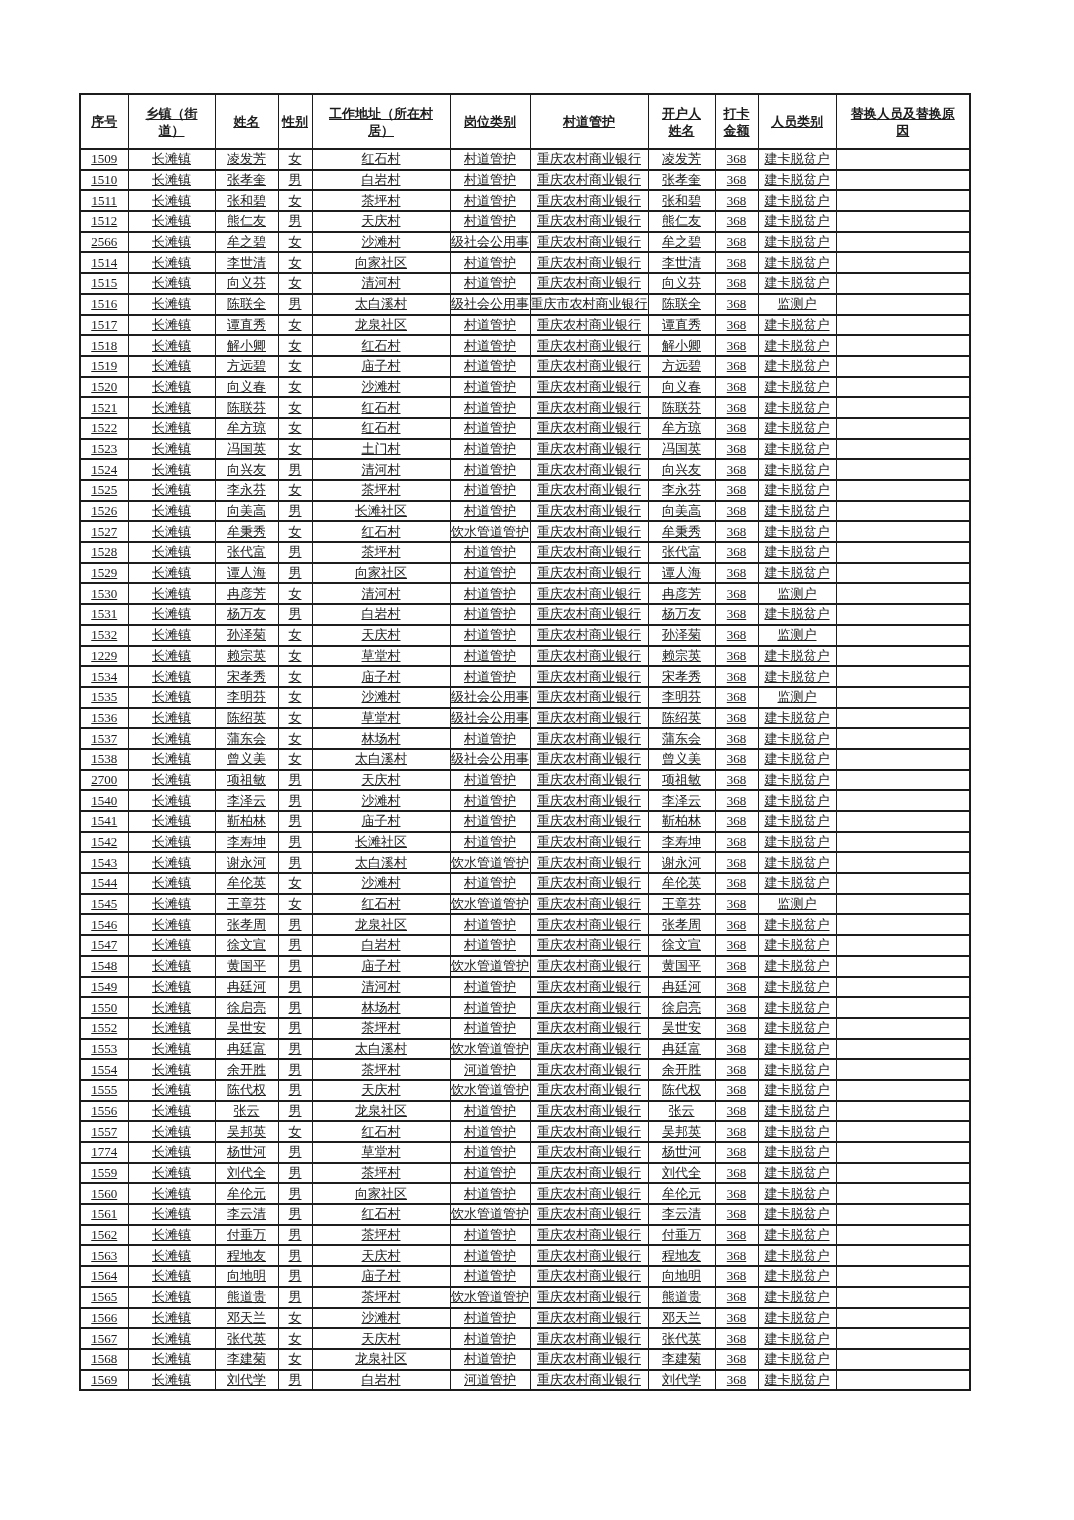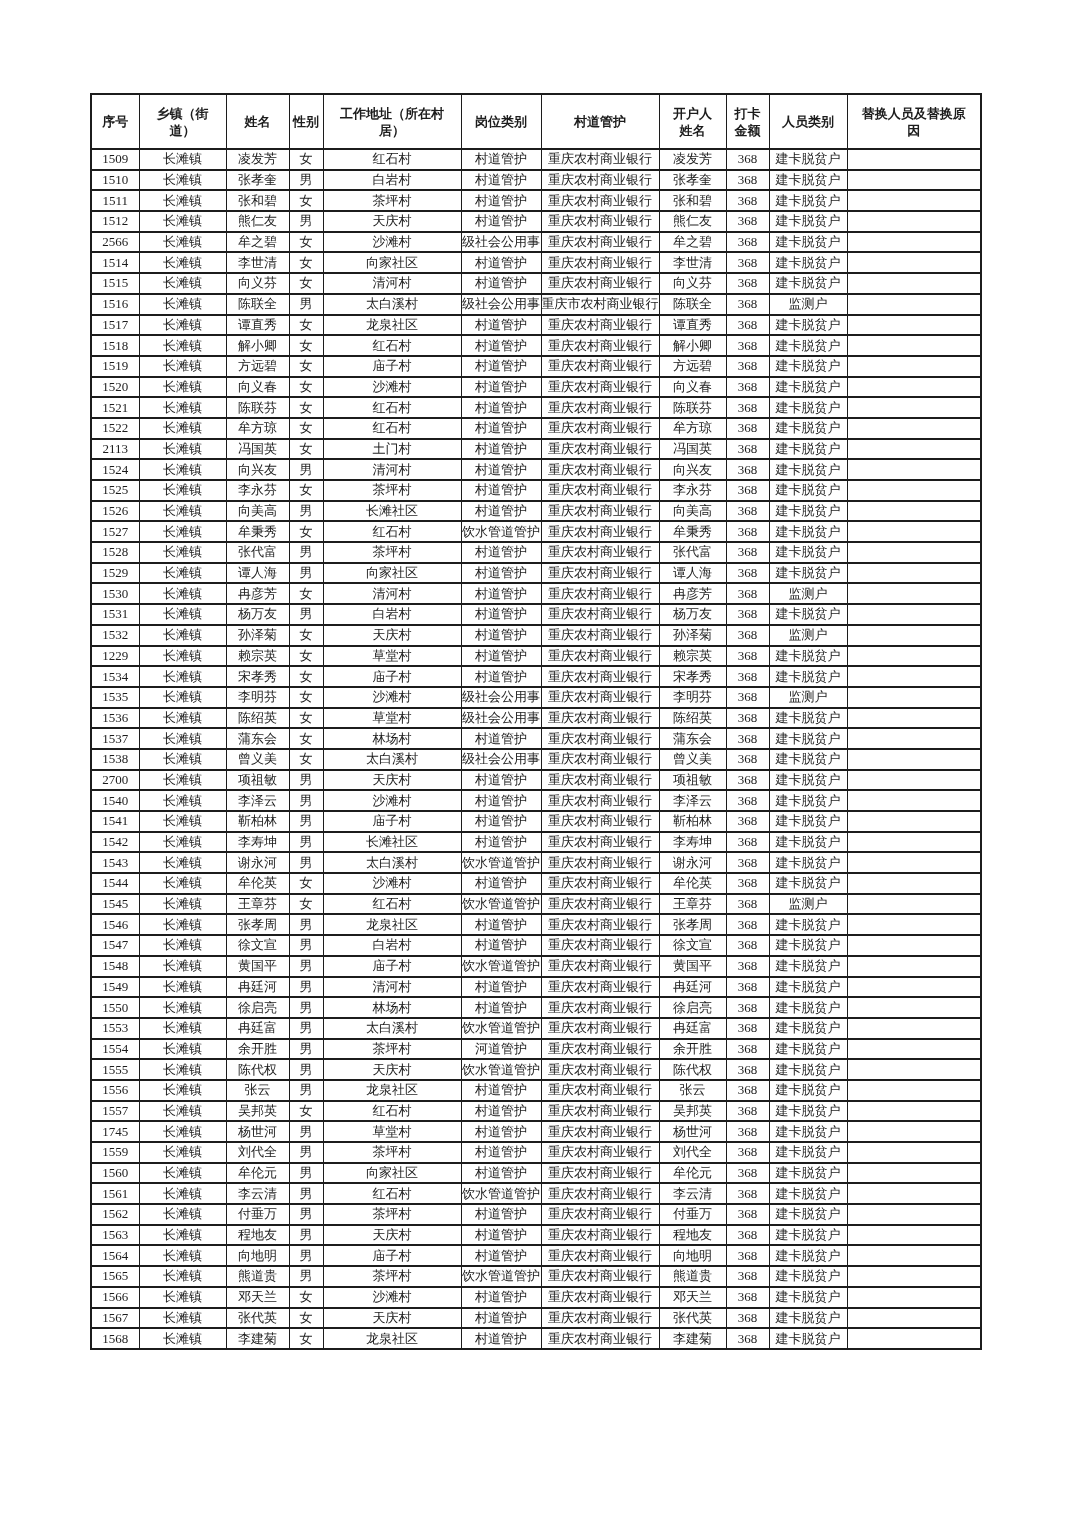--- a/index.html
+++ b/index.html
@@ -9,22 +9,23 @@
   }
   body {
     width: 1074px;
     height: 1520px;
     position: relative;
     font-family: "Liberation Serif", "DejaVu Serif", serif;
     color: #1c1c1c;
   }
   .sheet {
     position: absolute;
-    left: 90px;
+    left: 79px;
     top: 93px;
+    text-decoration: underline;
   }
   table.roster {
     border-collapse: collapse;
     table-layout: fixed;
     border: 2px solid #1c1c1c;
   }
   table.roster th,
   table.roster td {
     border-left: 1px solid #1c1c1c;
     border-right: 1px solid #1c1c1c;
@@ -277,21 +278,21 @@
           <td>女</td>
           <td>红石村</td>
           <td>村道管护</td>
           <td>重庆农村商业银行</td>
           <td>牟方琼</td>
           <td>368</td>
           <td>建卡脱贫户</td>
           <td></td>
         </tr>
         <tr>
-          <td>2113</td>
+          <td>1523</td>
           <td>长滩镇</td>
           <td>冯国英</td>
           <td>女</td>
           <td>土门村</td>
           <td>村道管护</td>
           <td>重庆农村商业银行</td>
           <td>冯国英</td>
           <td>368</td>
           <td>建卡脱贫户</td>
           <td></td>
@@ -641,20 +642,33 @@
           <td>男</td>
           <td>林场村</td>
           <td>村道管护</td>
           <td>重庆农村商业银行</td>
           <td>徐启亮</td>
           <td>368</td>
           <td>建卡脱贫户</td>
           <td></td>
         </tr>
         <tr>
+          <td>1552</td>
+          <td>长滩镇</td>
+          <td>吴世安</td>
+          <td>男</td>
+          <td>茶坪村</td>
+          <td>村道管护</td>
+          <td>重庆农村商业银行</td>
+          <td>吴世安</td>
+          <td>368</td>
+          <td>建卡脱贫户</td>
+          <td></td>
+        </tr>
+        <tr>
           <td>1553</td>
           <td>长滩镇</td>
           <td>冉廷富</td>
           <td>男</td>
           <td>太白溪村</td>
           <td>饮水管道管护</td>
           <td>重庆农村商业银行</td>
           <td>冉廷富</td>
           <td>368</td>
           <td>建卡脱贫户</td>
@@ -706,21 +720,21 @@
           <td>女</td>
           <td>红石村</td>
           <td>村道管护</td>
           <td>重庆农村商业银行</td>
           <td>吴邦英</td>
           <td>368</td>
           <td>建卡脱贫户</td>
           <td></td>
         </tr>
         <tr>
-          <td>1745</td>
+          <td>1774</td>
           <td>长滩镇</td>
           <td>杨世河</td>
           <td>男</td>
           <td>草堂村</td>
           <td>村道管护</td>
           <td>重庆农村商业银行</td>
           <td>杨世河</td>
           <td>368</td>
           <td>建卡脱贫户</td>
           <td></td>
@@ -844,19 +858,32 @@
         </tr>
         <tr>
           <td>1568</td>
           <td>长滩镇</td>
           <td>李建菊</td>
           <td>女</td>
           <td>龙泉社区</td>
           <td>村道管护</td>
           <td>重庆农村商业银行</td>
           <td>李建菊</td>
+          <td>368</td>
+          <td>建卡脱贫户</td>
+          <td></td>
+        </tr>
+        <tr>
+          <td>1569</td>
+          <td>长滩镇</td>
+          <td>刘代学</td>
+          <td>男</td>
+          <td>白岩村</td>
+          <td>河道管护</td>
+          <td>重庆农村商业银行</td>
+          <td>刘代学</td>
           <td>368</td>
           <td>建卡脱贫户</td>
           <td></td>
         </tr>
       </tbody>
   </table>
 </div>
 
 </body></html>

